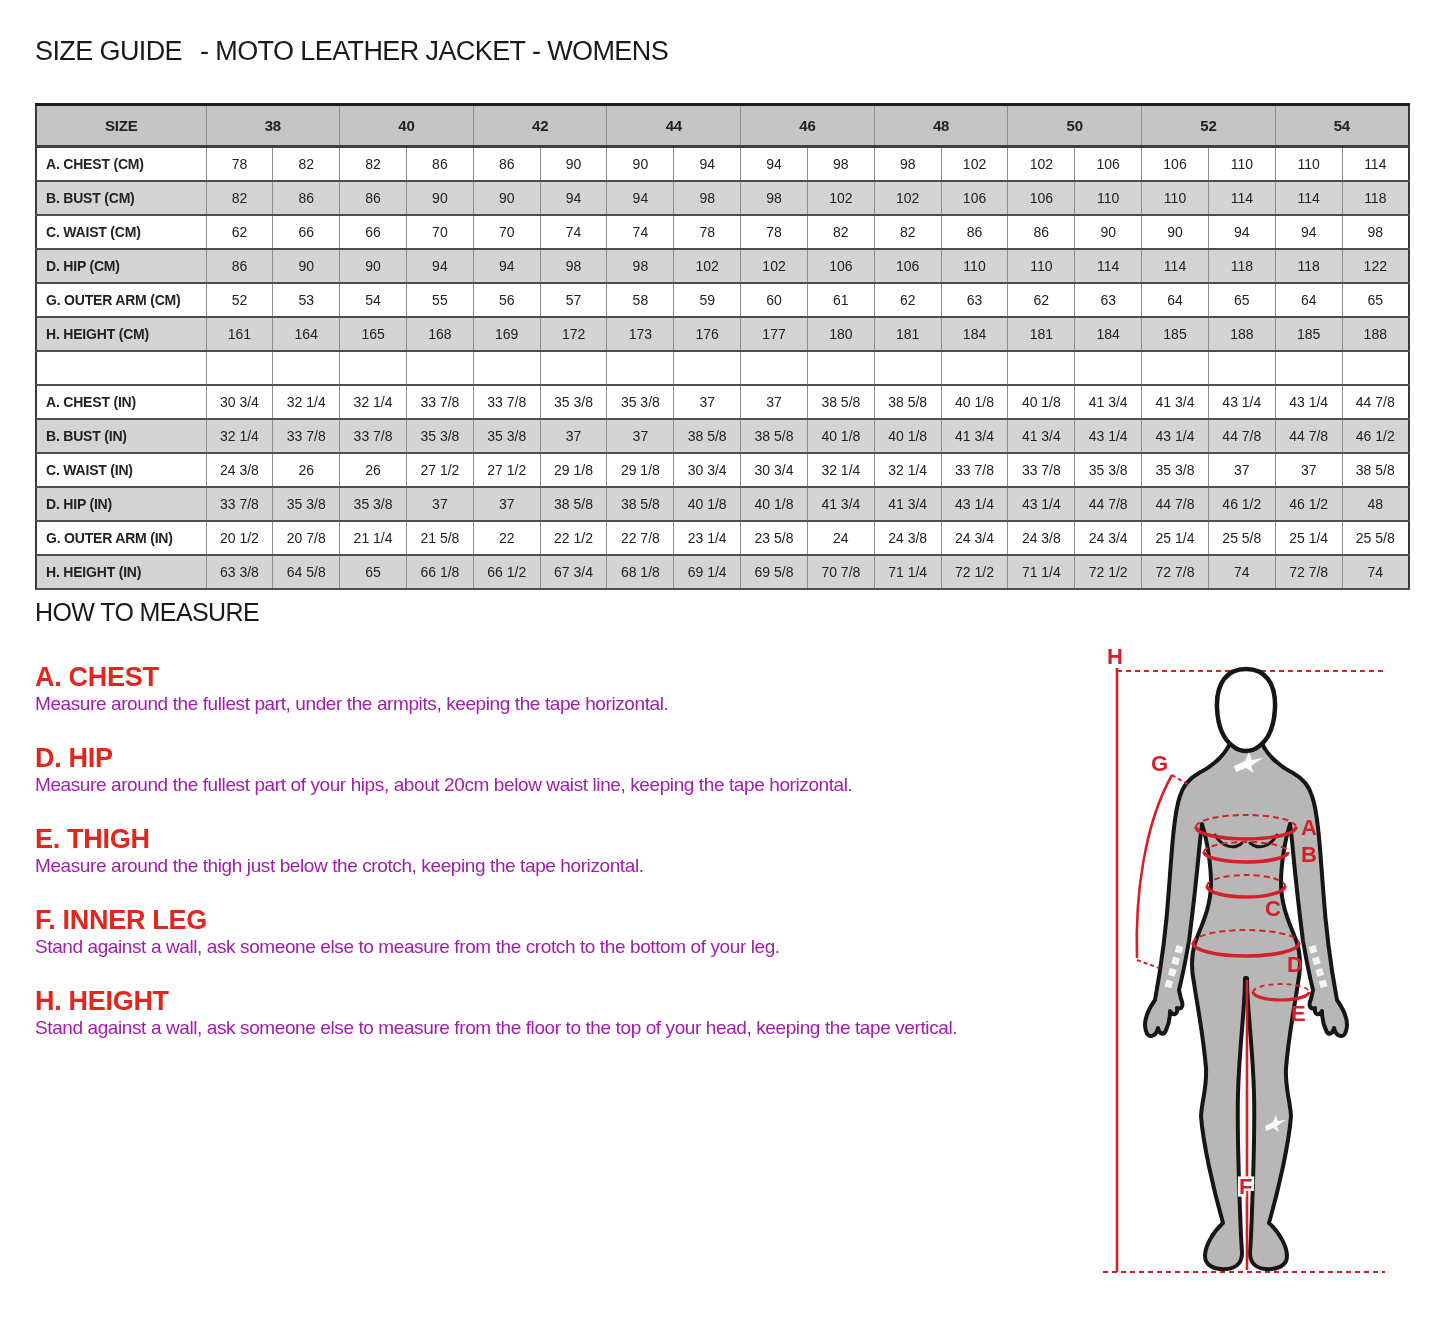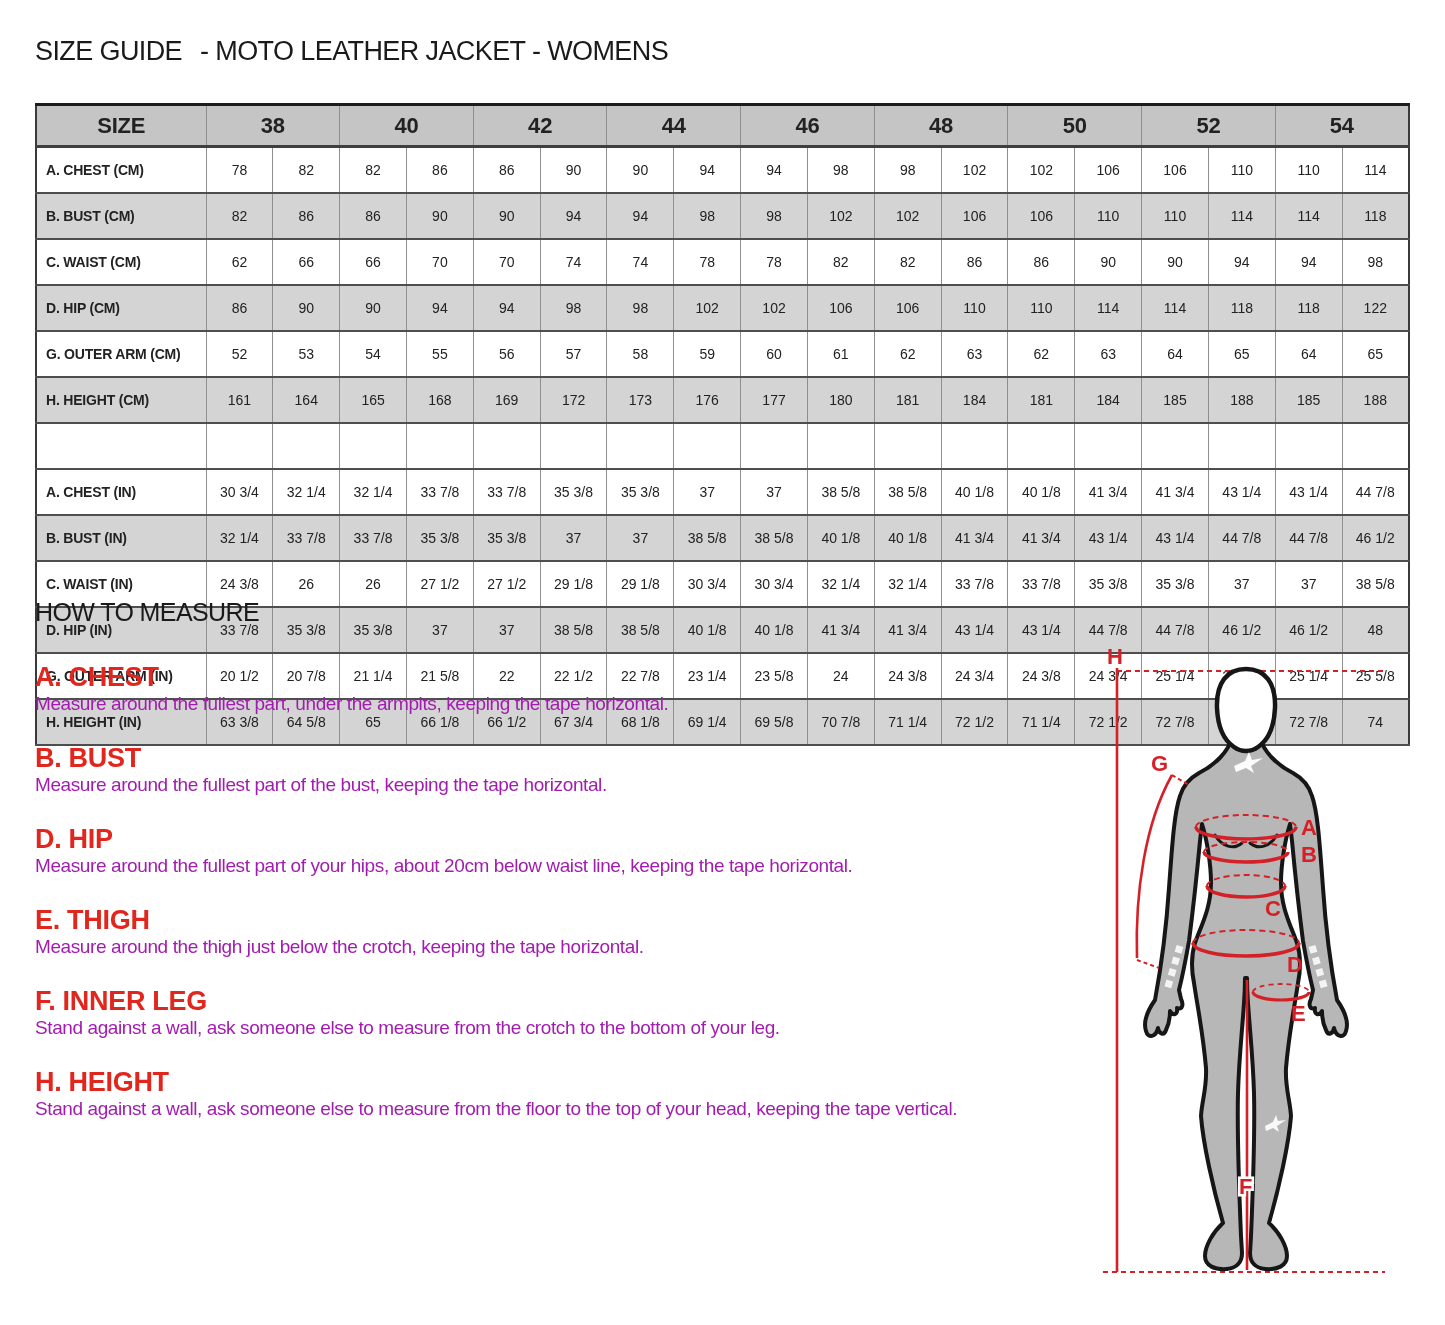--- a/index.html
+++ b/index.html
@@ -27,24 +27,24 @@
   }
   .size-table th,.size-table td{
     border-left:1px solid var(--grid-mid);
     border-right:1px solid var(--grid-mid);
     border-top:2px solid var(--grid-dark);
     border-bottom:2px solid var(--grid-dark);
     text-align:center;padding:0;font-size:14px;color:#222;
     overflow:hidden;white-space:nowrap;
   }
   .size-table thead th{
-    background:var(--header-gray);height:42px;font-size:22px;font-weight:bold;
+    background:var(--header-gray);height:42px;font-size:15px;font-weight:bold;
     border-bottom:3px solid #3f3f3f;letter-spacing:-0.2px;
   }
-  .size-table tbody tr{height:46px;background:#ffffff;}
+  .size-table tbody tr{height:34px;background:#ffffff;}
   .size-table tbody tr.shade{background:var(--row-gray);border-radius:16px;}
   .size-table td.rowlabel{text-align:left;padding-left:9px;font-weight:bold;letter-spacing:-0.2px;}
   .size-table tr.gap td{height:12px;background:#ffffff;}
   
   .measure{position:absolute;left:35px;top:598px;width:1060px;}
   .measure h2{font-size:25px;margin:0 0 39px 0;letter-spacing:-0.6px;font-weight:normal;}
   .m-item{margin-bottom:29px;}
   .m-label{color:var(--red);font-weight:bold;font-size:27px;line-height:23px;letter-spacing:-0.3px;}
   .m-text{font-size:19px;line-height:29px;letter-spacing:-0.4px;color:#a21caf;}
   
@@ -371,24 +371,20 @@
       </tr>
     </tbody>
 </table>
 
 <div class="measure">
   <h2>HOW TO MEASURE</h2>
   <div id="measure-list">
       <div class="m-item">
         <div class="m-label">A. CHEST</div>
         <div class="m-text">Measure around the fullest part, under the armpits, keeping the tape horizontal.</div>
-      </div>
-      <div class="m-item">
-        <div class="m-label">B. BUST</div>
-        <div class="m-text">Measure around the fullest part of the bust, keeping the tape horizontal.</div>
       </div>
       <div class="m-item">
         <div class="m-label">D. HIP</div>
         <div class="m-text">Measure around the fullest part of your hips, about 20cm below waist line, keeping the tape horizontal.</div>
       </div>
       <div class="m-item">
         <div class="m-label">E. THIGH</div>
         <div class="m-text">Measure around the thigh just below the crotch, keeping the tape horizontal.</div>
       </div>
       <div class="m-item">

